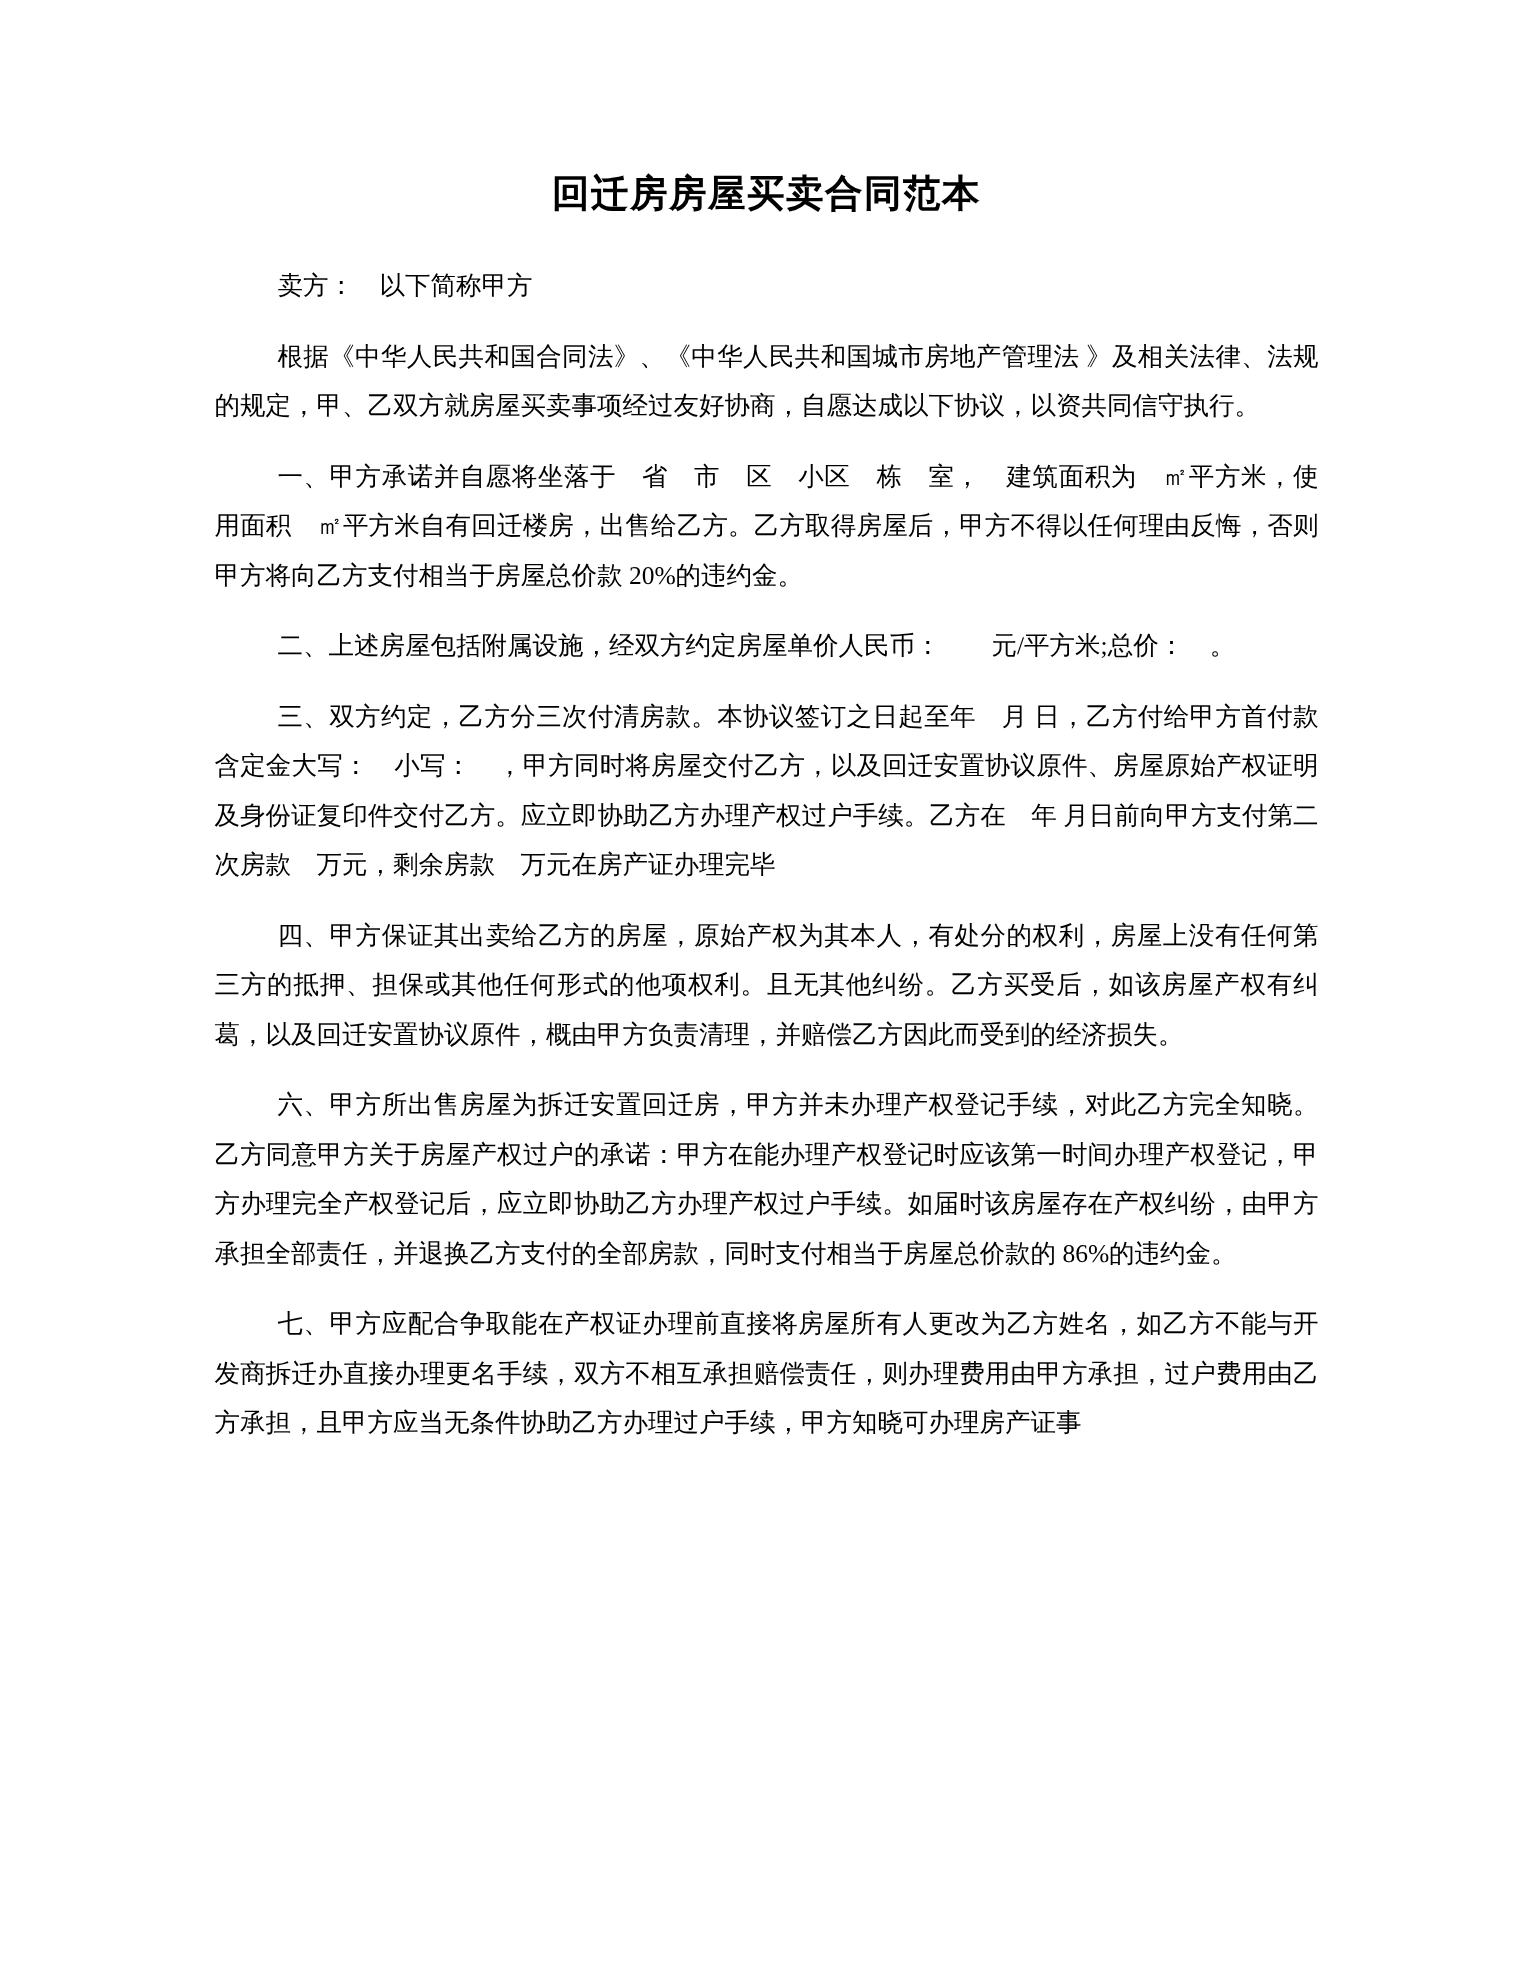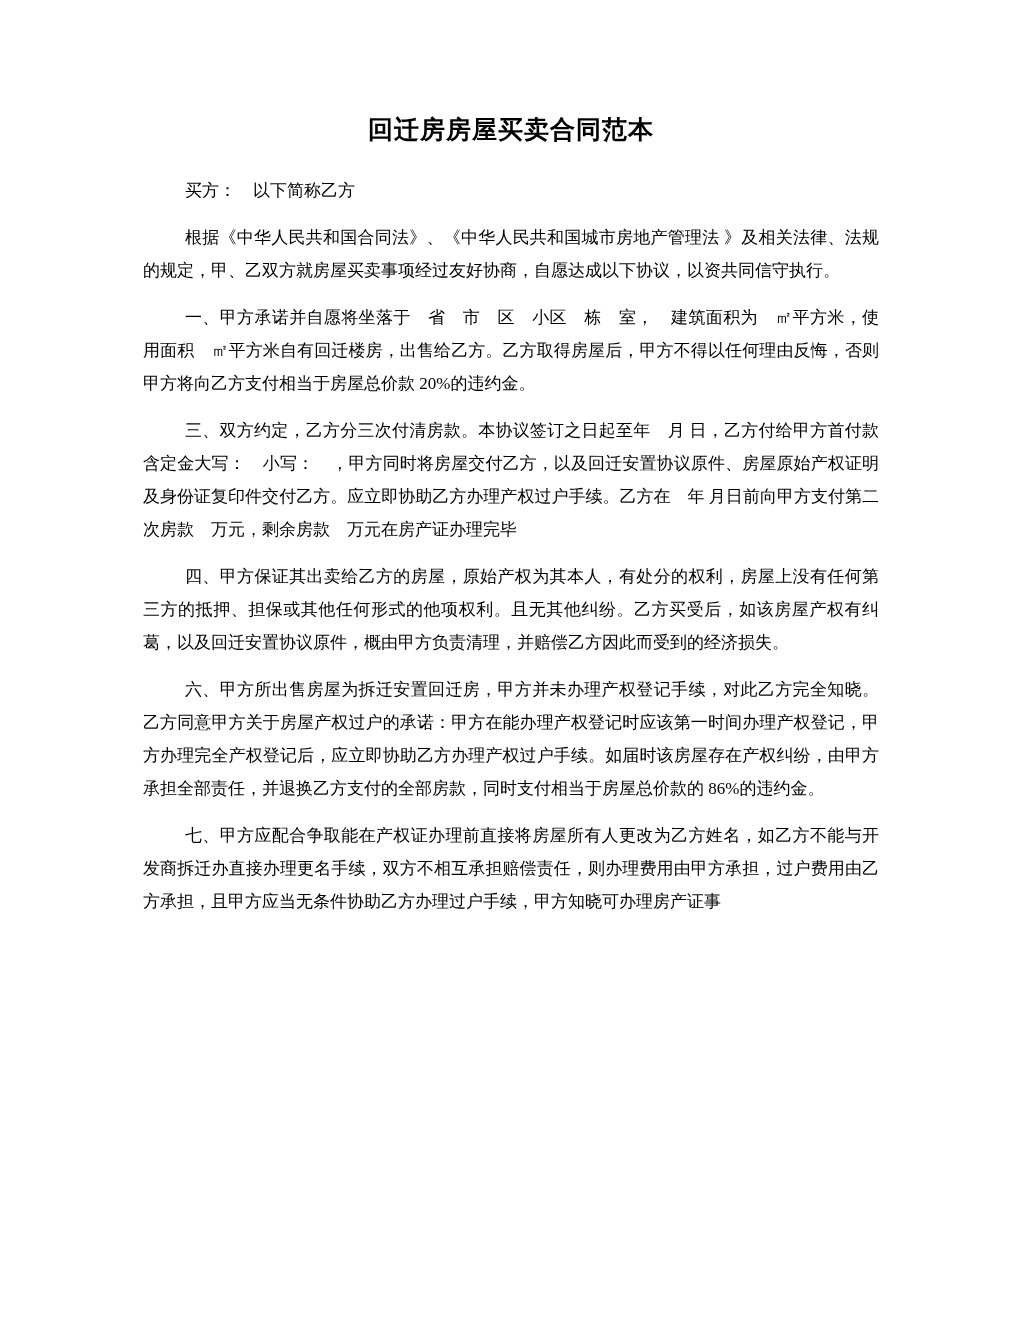--- a/index.html
+++ b/index.html
@@ -48,27 +48,28 @@
   }
 </style>
 </head>
 <body>
 
 <div class="page">
   <div class="content">
 
     <h1 class="doc-title">回迁房房屋买卖合同范本</h1>
 
+    <p class="para single-line">卖方：　以下简称甲方</p>
 
-    <p class="para single-line">买方：　以下简称乙方</p>
 
     <p class="para">根据《中华人民共和国合同法》、《中华人民共和国城市房地产管理法 》及相关法律、法规的规定，甲、乙双方就房屋买卖事项经过友好协商，自愿达成以下协议，以资共同信守执行。</p>
 
     <p class="para">一、甲方承诺并自愿将坐落于　省　市　区　小区　栋　室，　建筑面积为　㎡平方米，使用面积　㎡平方米自有回迁楼房，出售给乙方。乙方取得房屋后，甲方不得以任何理由反悔，否则甲方将向乙方支付相当于房屋总价款 20%的违约金。</p>
 
+    <p class="para">二、上述房屋包括附属设施，经双方约定房屋单价人民币：　　元/平方米;总价：　。</p>
 
     <p class="para">三、双方约定，乙方分三次付清房款。本协议签订之日起至年　月 日，乙方付给甲方首付款含定金大写：　小写：　，甲方同时将房屋交付乙方，以及回迁安置协议原件、房屋原始产权证明及身份证复印件交付乙方。应立即协助乙方办理产权过户手续。乙方在　年 月日前向甲方支付第二次房款　万元，剩余房款　万元在房产证办理完毕</p>
 
 
 
     <p class="para">四、甲方保证其出卖给乙方的房屋，原始产权为其本人，有处分的权利，房屋上没有任何第三方的抵押、担保或其他任何形式的他项权利。且无其他纠纷。乙方买受后，如该房屋产权有纠葛，以及回迁安置协议原件，概由甲方负责清理，并赔偿乙方因此而受到的经济损失。</p>
 
 
     <p class="para">六、甲方所出售房屋为拆迁安置回迁房，甲方并未办理产权登记手续，对此乙方完全知晓。乙方同意甲方关于房屋产权过户的承诺：甲方在能办理产权登记时应该第一时间办理产权登记，甲方办理完全产权登记后，应立即协助乙方办理产权过户手续。如届时该房屋存在产权纠纷，由甲方承担全部责任，并退换乙方支付的全部房款，同时支付相当于房屋总价款的 86%的违约金。</p>
 

